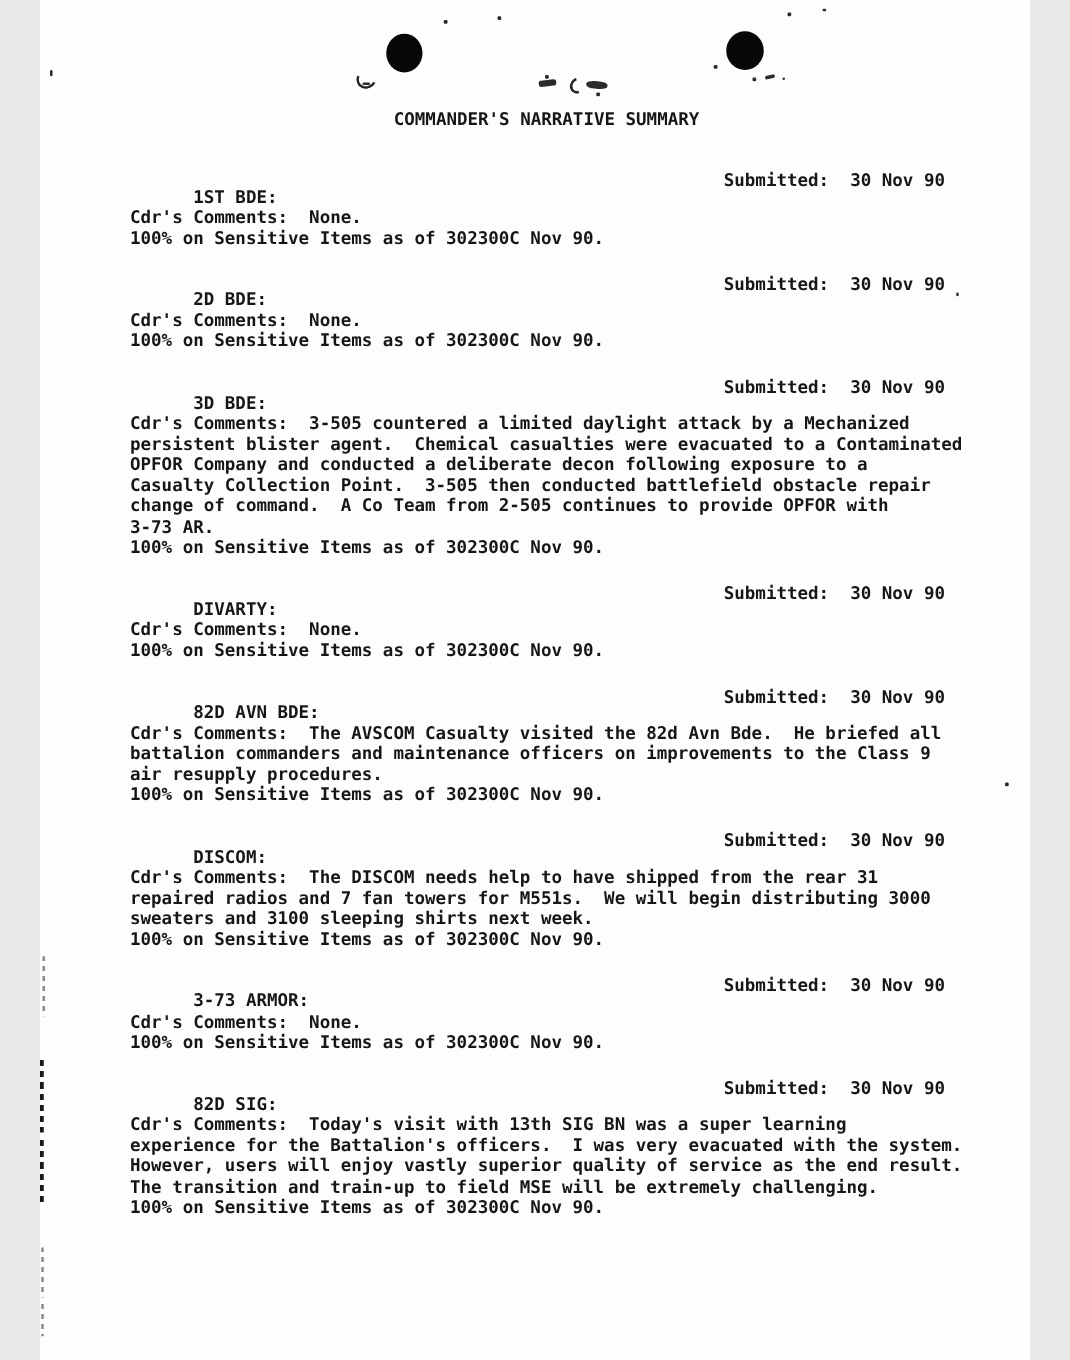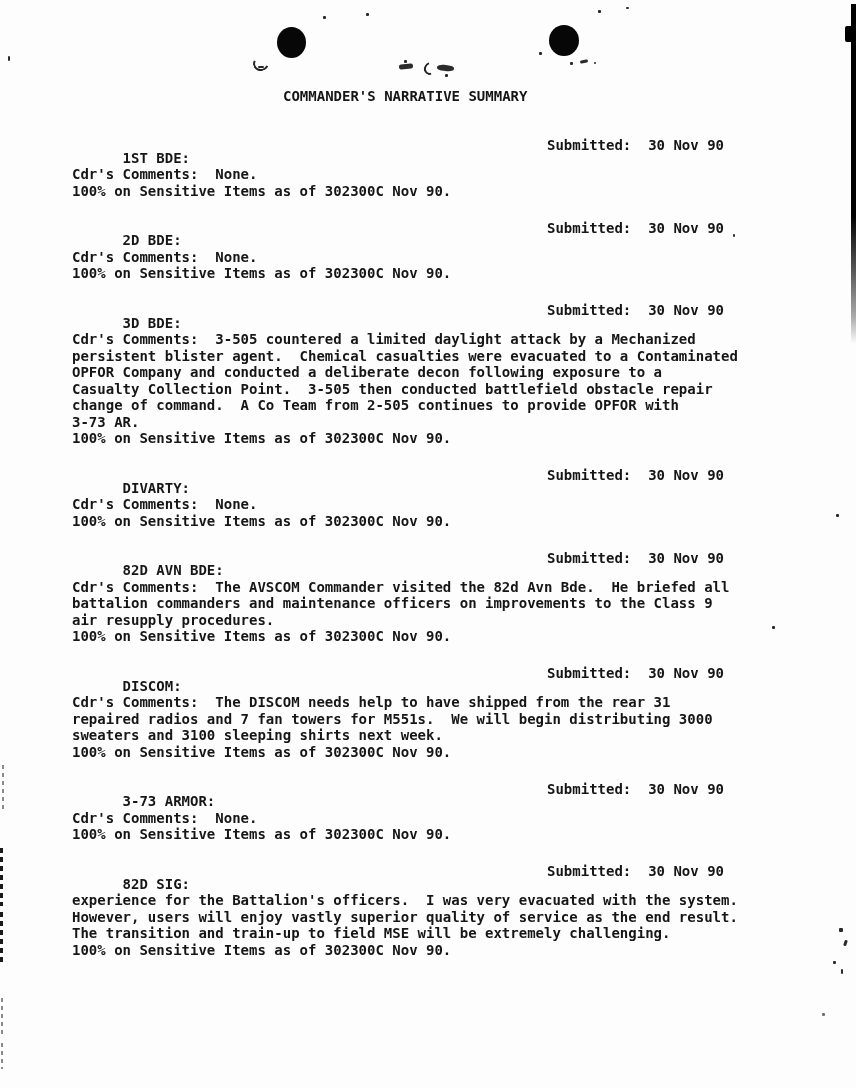--- a/index.html
+++ b/index.html
@@ -1,18 +1,18 @@
 <!DOCTYPE html>
 <html><head>
 <meta charset="utf-8">
 <style>
   html,body { margin:0; padding:0; background:#e8e8e8; }
   .page {
     position:relative;
-    width:856px; height:1088px;
+    width:792px; height:1088px;
     margin:0 auto;
     background:#fdfdfd;
     overflow:hidden;
     font-family:"DejaVu Sans Mono", monospace;
     color:#161616;
   }
   .doc-title {
     position:absolute; left:283px; top:88px;
     font-size:14px; font-weight:700; line-height:16px;
     white-space:pre; letter-spacing:0;
@@ -144,21 +144,21 @@
     <div class="line"></div>
     <div class="line">Cdr's Comments:  None.</div>
     <div class="line">100% on Sensitive Items as of 302300C Nov 90.</div>
     <div class="line"></div>
 
     <div class="line">
       <span>82D AVN BDE:</span>
       <span class="submitted">Submitted:  30 Nov 90</span>
     </div>
     <div class="line"></div>
-    <div class="line">Cdr's Comments:  The AVSCOM Commander visited the 82d Avn Bde.  He briefed all</div>
+    <div class="line">Cdr's Comments:  The AVSCOM Casualty visited the 82d Avn Bde.  He briefed all</div>
     <div class="line">battalion commanders and maintenance officers on improvements to the Class 9</div>
     <div class="line">air resupply procedures.</div>
     <div class="line">100% on Sensitive Items as of 302300C Nov 90.</div>
     <div class="line"></div>
 
     <div class="line">
       <span>DISCOM:</span>
       <span class="submitted">Submitted:  30 Nov 90</span>
     </div>
     <div class="line"></div>
@@ -175,19 +175,20 @@
     <div class="line"></div>
     <div class="line">Cdr's Comments:  None.</div>
     <div class="line">100% on Sensitive Items as of 302300C Nov 90.</div>
     <div class="line"></div>
 
     <div class="line">
       <span>82D SIG:</span>
       <span class="submitted">Submitted:  30 Nov 90</span>
     </div>
     <div class="line"></div>
+    <div class="line">Cdr's Comments:  Today's visit with 13th SIG BN was a super learning</div>
     <div class="line">experience for the Battalion's officers.  I was very evacuated with the system.</div>
     <div class="line">However, users will enjoy vastly superior quality of service as the end result.</div>
     <div class="line">The transition and train-up to field MSE will be extremely challenging.</div>
     <div class="line">100% on Sensitive Items as of 302300C Nov 90.</div>
 
   </div>
 </div>
 
 </body></html>

